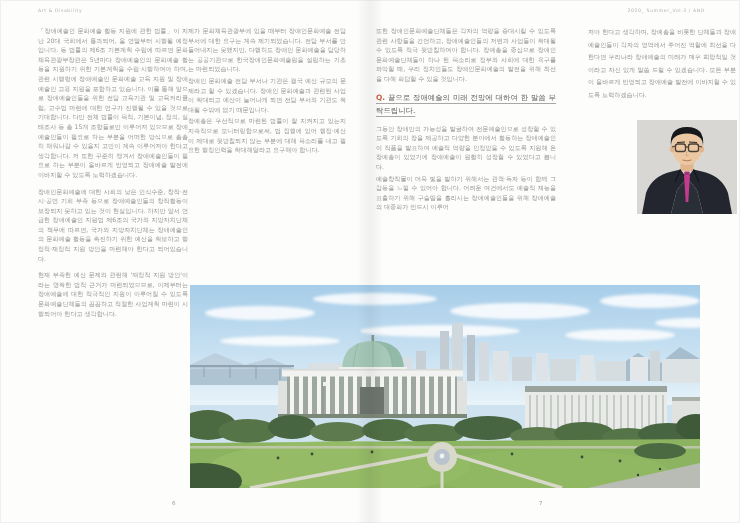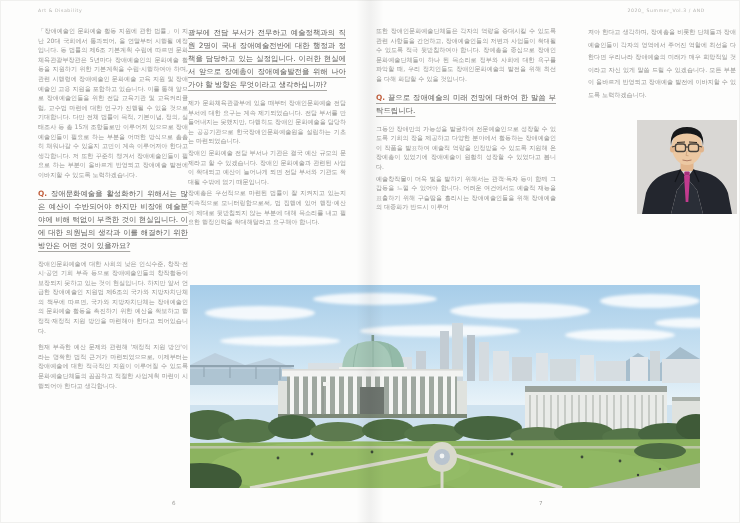--- a/index.html
+++ b/index.html
@@ -58,27 +58,25 @@
 </head>
 <body>
 
 <div class="spread">
 
   <div class="hdr hdr-left">Art &amp; Disability</div>
   <div class="hdr hdr-right">2020_ Summer_Vol.3 / AND</div>
 
   <div class="col col-lp1">
     <p class="body-txt">「장애예술인 문화예술 활동 지원에 관한 법률」이 지난 20대 국회에서 통과되어, 올 연말부터 시행될 예정입니다. 동 법률의 제6조 기본계획 수립에 따르면 문화체육관광부장관은 5년마다 장애예술인의 문화예술 활동을 지원하기 위한 기본계획을 수립·시행하여야 하며, 관련 시행령에 장애예술인 문화예술 교육 지원 및 장애예술인 고용 지원을 포함하고 있습니다. 이를 통해 앞으로 장애예술인들을 위한 전담 교육기관 및 교육커리큘럼, 교수법 마련에 대한 연구가 진행될 수 있을 것으로 기대합니다. 다만 전체 법률이 목적, 기본이념, 정의, 실태조사 등 총 15개 조항들로만 이루어져 있으므로 장애예술인들이 필요로 하는 부분을 어떠한 방식으로 촘촘히 채워나갈 수 있을지 고민이 계속 이루어져야 한다고 생각합니다. 저 또한 꾸준히 챙겨서 장애예술인들이 필요로 하는 부분이 올바르게 반영되고 장애예술 발전에 이바지할 수 있도록 노력하겠습니다.</p>
-    <p class="q-block"><span class="q-prefix" style="color:#c2603e">Q.</span><span> 장애문화예술을 활성화하기 위해서는 많은 예산이 수반되어야 하지만 비장애 예술분야에 비해 턱없이 부족한 것이 현실입니다. 이에 대한 의원님의 생각과 이를 해결하기 위한 방안은 어떤 것이 있을까요?</span></p>
     <p class="body-txt">장애인문화예술에 대한 사회의 낮은 인식수준, 창작·전시·공연 기회 부족 등으로 장애예술인들의 창작활동이 보장되지 못하고 있는 것이 현실입니다. 하지만 앞서 언급한 장애예술인 지원법 제6조의 국가와 지방자치단체의 책무에 따르면, 국가와 지방자치단체는 장애예술인의 문화예술 활동을 촉진하기 위한 예산을 확보하고 행정적·재정적 지원 방안을 마련해야 한다고 되어있습니다.</p>
     <p class="body-txt">현재 부족한 예산 문제와 관련해 '재정적 지원 방안'이라는 명확한 법적 근거가 마련되었으므로, 이제부터는 장애예술에 대한 적극적인 지원이 이루어질 수 있도록 문화예술단체들의 꼼꼼하고 적절한 사업계획 마련이 시행되어야 한다고 생각합니다.</p>
   </div>
 
   <div class="col col-lp2">
-    <p class="q-block" style="margin-top:0">광부에 전담 부서가 전무하고 예술정책과의 직원 2명이 국내 장애예술전반에 대한 행정과 정책을 담당하고 있는 실정입니다. 이러한 현실에서 앞으로 장예총이 장애예술발전을 위해 나아가야 할 방향은 무엇이라고 생각하십니까?</p>
     <p class="body-txt tight">제가 문화체육관광부에 있을 때부터 장애인문화예술 전담 부서에 대한 요구는 계속 제기되었습니다. 전담 부서를 만들어내지는 못했지만, 다행히도 장애인 문화예술을 담당하는 공공기관으로 한국장애인문화예술원을 설립하는 기초는 마련되었습니다.</p>
     <p class="body-txt tight">장애인 문화예술 전담 부서나 기관은 결국 예산 규모의 문제라고 할 수 있겠습니다. 장애인 문화예술과 관련된 사업이 확대되고 예산이 늘어나게 되면 전담 부서와 기관도 확대될 수밖에 없기 때문입니다.</p>
     <p class="body-txt">장예총은 우선적으로 마련된 법률이 잘 지켜지고 있는지 지속적으로 모니터링함으로써, 법 집행에 있어 행정·예산이 제대로 뒷받침되지 않는 부분에 대해 목소리를 내고 필요한 행정인력을 확대해달라고 요구해야 합니다.</p>
   </div>
 
   <div class="col col-rp1">
     <p class="body-txt">또한 장애인문화예술단체들은 각자의 역량을 증대시킬 수 있도록 관련 사항들을 간언하고, 장애예술인들의 저변과 사업들이 확대될 수 있도록 적극 뒷받침하여야 합니다. 장예총을 중심으로 장애인문화예술단체들이 하나 된 목소리로 정부와 사회에 대한 욕구를 파악할 때, 우리 정치인들도 장애인문화예술의 발전을 위해 최선을 다해 화답할 수 있을 것입니다.</p>
     <p class="q-block"><span class="q-prefix" style="color:#c2603e">Q.</span><span> 끝으로 장애예술의 미래 전망에 대하여 한 말씀 부탁드립니다.</span></p>
     <p class="body-txt tight">그동안 장애만의 가능성을 발굴하여 전문예술인으로 성장할 수 있도록 기회의 장을 제공하고 다양한 분야에서 활동하는 장애예술인이 작품을 발표하여 예술적 역량을 인정받을 수 있도록 지원해 온 장예총이 있었기에 장애예술이 원활히 성장할 수 있었다고 봅니다.</p>
     <p class="body-txt">예술창작물이 더욱 빛을 발하기 위해서는 관객·독자 등이 함께 그 감동을 느낄 수 있어야 합니다. 어려운 여건에서도 예술적 재능을 표출하기 위해 구슬땀을 흘리시는 장애예술인들을 위해 장애예술의 대중화가 반드시 이루어</p>

